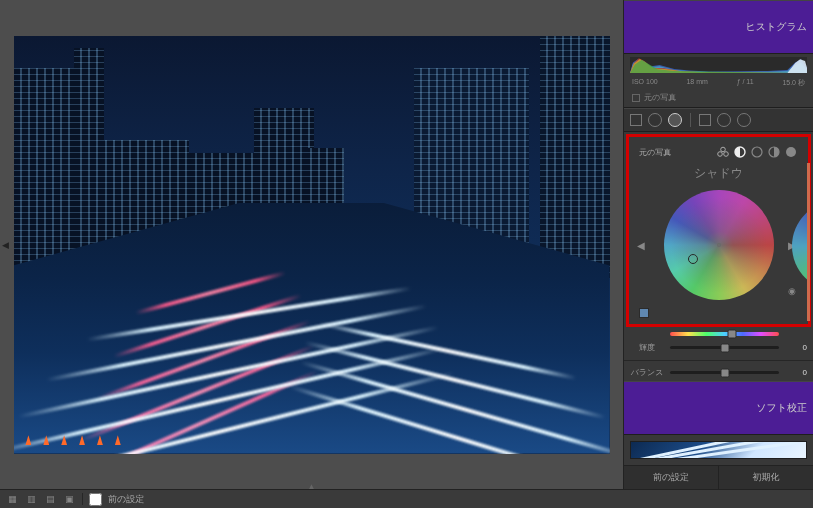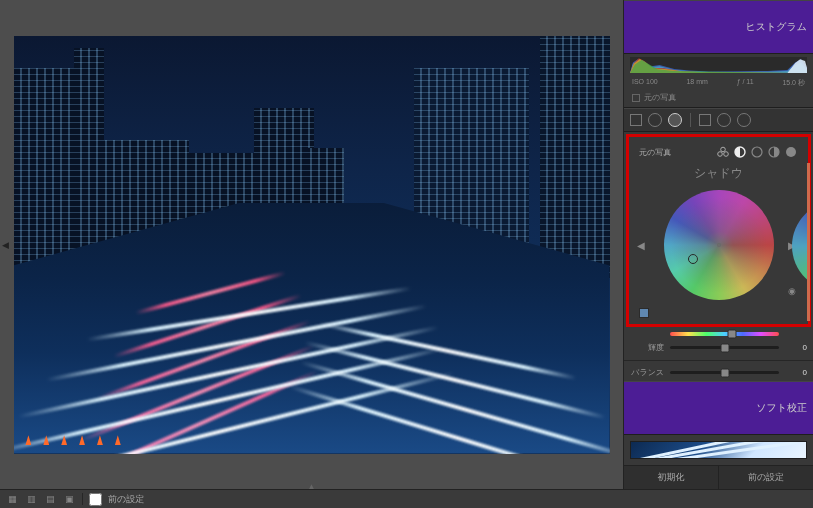--- a/index.html
+++ b/index.html
@@ -171,21 +171,21 @@
     filter: saturate(.8) brightness(.8);
   }
   .swatch-row { display:flex; align-items:center; gap:6px; padding:2px 4px 2px;}
   .swatch { width:10px; height:10px; background:#5f87b0; border:1px solid #2b2b2b; }
   .val-row { display:flex; gap:8px; padding:2px 4px 4px; font-size:8px; color:#aaa; align-items:baseline;}
   .val-row .lbl{color:#888;} .val-row .num{color:#ddd;}
   .slider-row {
     display:flex; align-items:center; gap:6px;
     padding:3px 6px; font-size:8px; color:#999;
   }
-  .slider-row .slabel{ width:34px; text-align:right;}
+  .slider-row .slabel{ width:34px; text-align:center;}
   .slider-track {
     flex:1; height:3px; background:#1e1e1e; position:relative; border-radius:2px;
   }
   .slider-track.hue {
     background: linear-gradient(90deg, #ff4d4d,#ffe04d,#4dff6a,#4dcfff,#4d6aff,#e04dff,#ff4d4d);
     height:4px;
   }
   .slider-thumb {
     position:absolute; top:50%; transform:translate(-50%,-50%);
     width:9px; height:9px; background:#888; border:1px solid #2b2b2b; border-radius:2px;
@@ -408,22 +408,22 @@
     <div class="panel-header tri">
       <span>ソフト校正</span>
     </div>
     <div class="detail-thumb">
       <div class="streak ds1"></div>
       <div class="streak ds2"></div>
       <div class="streak ds3"></div>
     </div>
 
     <div class="panel-footer">
+      <div class="fbtn">前の設定</div>
       <div class="fbtn">初期化</div>
-      <div class="fbtn">前の設定</div>
     </div>
   </div>
 </div>
 
 <div class="bottom-toolbar">
   <span class="bico">▦</span>
   <span class="bico">▥</span>
   <span class="bico">▤</span>
   <span class="bico">▣</span>
   <span class="sep"></span>

